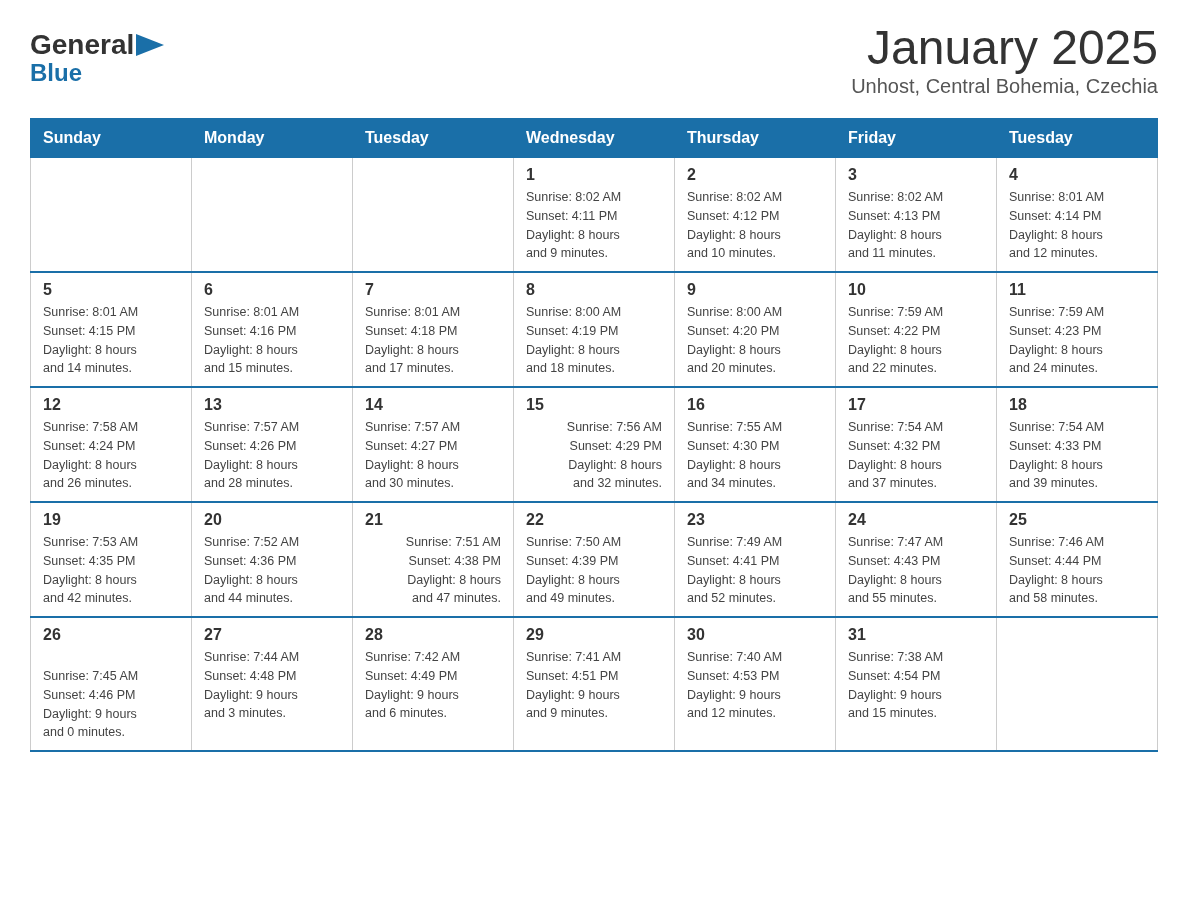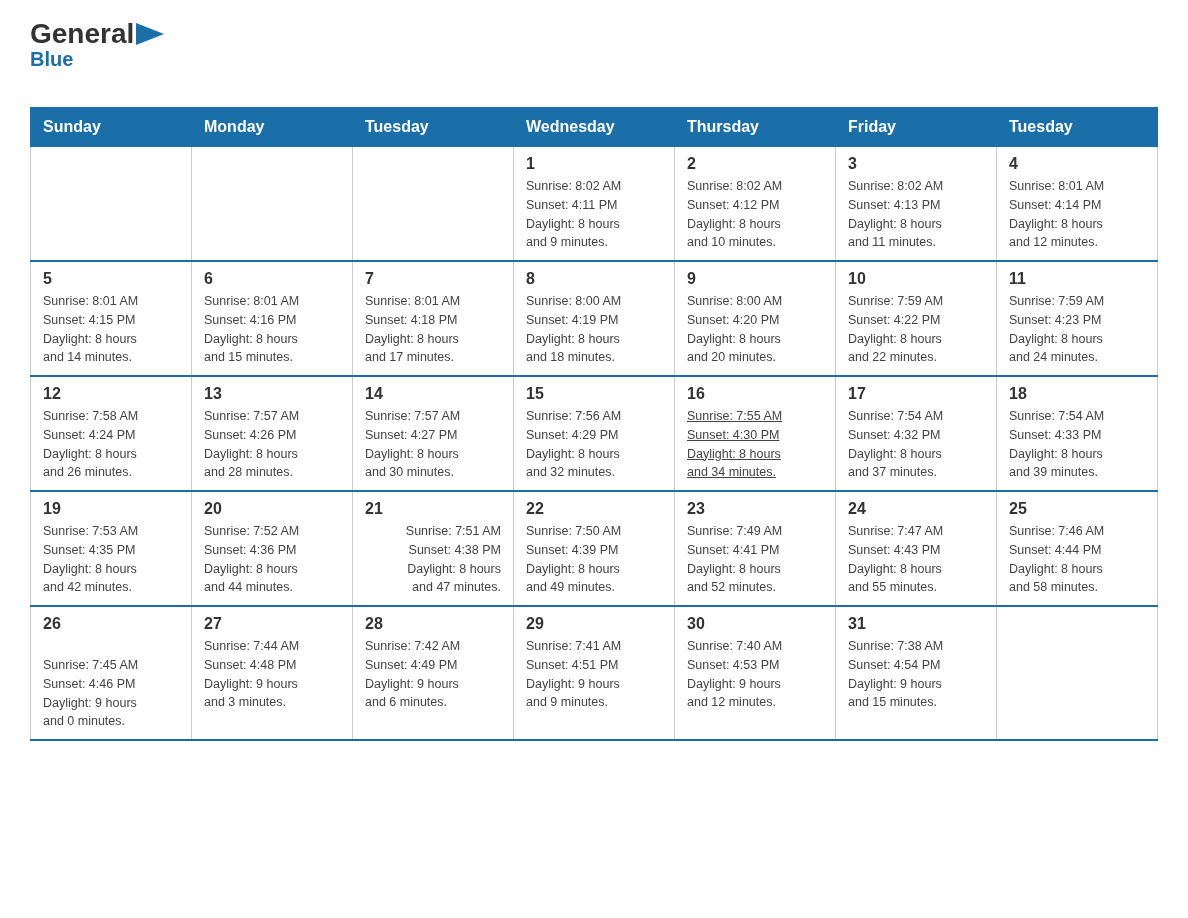--- a/index.html
+++ b/index.html
@@ -6,35 +6,35 @@
     body {
       font-family: Arial, sans-serif;
       background: #fff;
       padding: 20px 30px;
       color: #333;
     }
     .header {
       display: flex;
       justify-content: space-between;
       align-items: center;
-      margin-bottom: 36px;
+      margin-bottom: 20px;
     }
     .logo {
       display: flex;
       flex-direction: column;
       align-items: flex-start;
     }
     .logo-general {
       font-size: 28px;
       font-weight: bold;
       color: #333;
       line-height: 1;
     }
     .logo-blue {
-      font-size: 20px;
+      font-size: 24px;
       font-weight: bold;
       color: #1a6fa8;
     }
     .title-block {
       text-align: right;
     }
     .calendar-title {
       font-size: 48px;
       font-weight: normal;
       color: #333;
@@ -90,20 +90,24 @@
 <div class="header">
   <div class="logo">
     <div style="display:flex; align-items:center;">
       <span class="logo-general">General</span>
       <svg width="28" height="22" viewBox="0 0 28 22" style="margin-left:2px;">
         <polygon points="0,0 28,11 0,22" fill="#1a6fa8"></polygon>
       </svg>
     </div>
     <span class="logo-blue">Blue</span>
   </div>
+  <div class="title-block">
+    <div class="calendar-title">January 2025</div>
+    <div class="calendar-subtitle">Unhost, Central Bohemia, Czechia</div>
+  </div>
 </div>
 
 <table>
   <thead>
     <tr>
     <th>Sunday</th>
         <th>Monday</th>
         <th>Tuesday</th>
         <th>Wednesday</th>
         <th>Thursday</th>
@@ -213,28 +217,28 @@
         </td>
         <td>
           <span class="day-number">14</span>
           <div class="day-info" style="white-space: pre-line;">Sunrise: 7:57 AM
 Sunset: 4:27 PM
 Daylight: 8 hours
 and 30 minutes.</div>
         </td>
         <td>
           <span class="day-number">15</span>
-          <div class="day-info" style="white-space: pre-line;">Sunrise: 7:56 AM
+          <div class="day-info" style="white-space: pre-line; text-align: right;">Sunrise: 7:56 AM
 Sunset: 4:29 PM
 Daylight: 8 hours
 and 32 minutes.</div>
         </td>
         <td>
           <span class="day-number">16</span>
-          <div class="day-info" style="white-space: pre-line; text-decoration: underline;">Sunrise: 7:55 AM
+          <div class="day-info" style="white-space: pre-line;">Sunrise: 7:55 AM
 Sunset: 4:30 PM
 Daylight: 8 hours
 and 34 minutes.</div>
         </td>
         <td>
           <span class="day-number">17</span>
           <div class="day-info" style="white-space: pre-line;">Sunrise: 7:54 AM
 Sunset: 4:32 PM
 Daylight: 8 hours
 and 37 minutes.</div>

